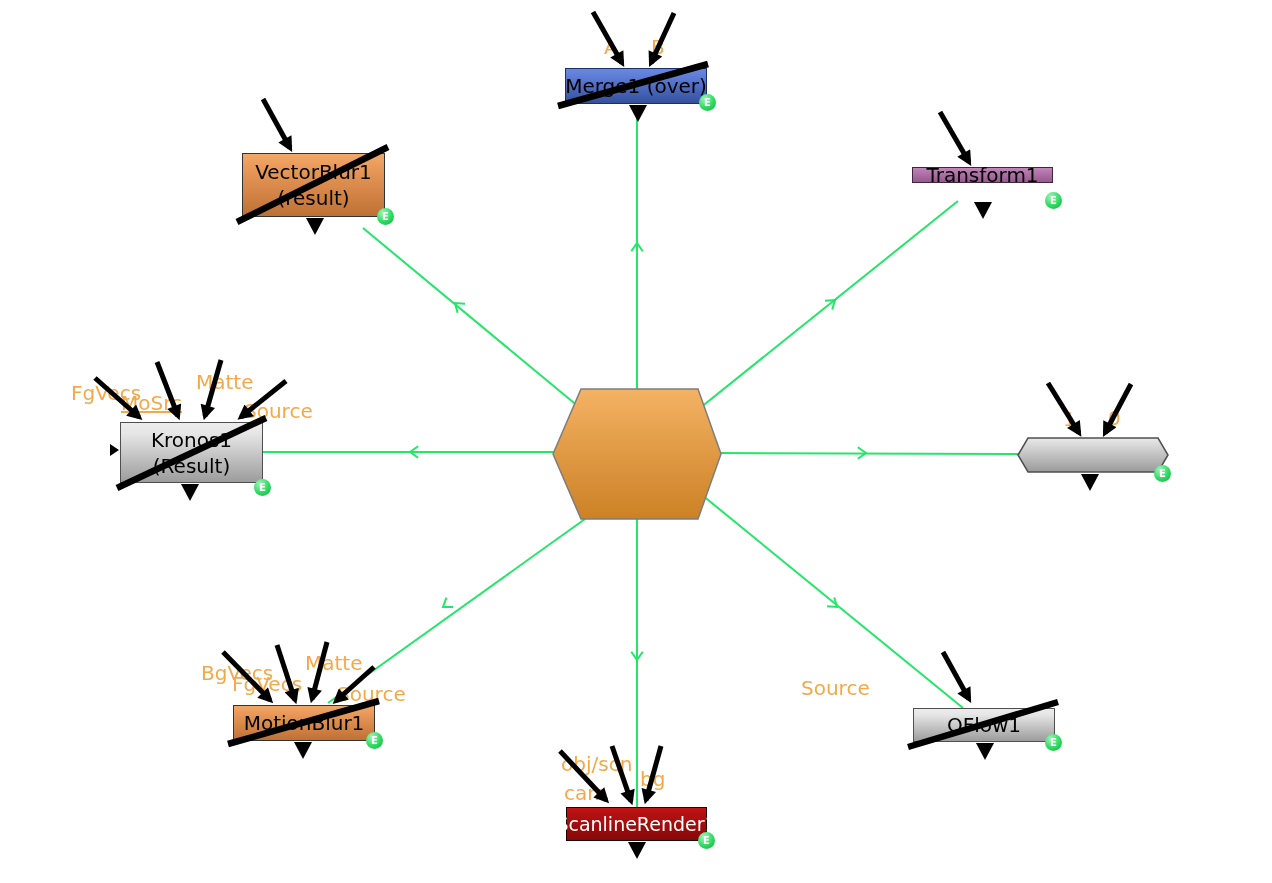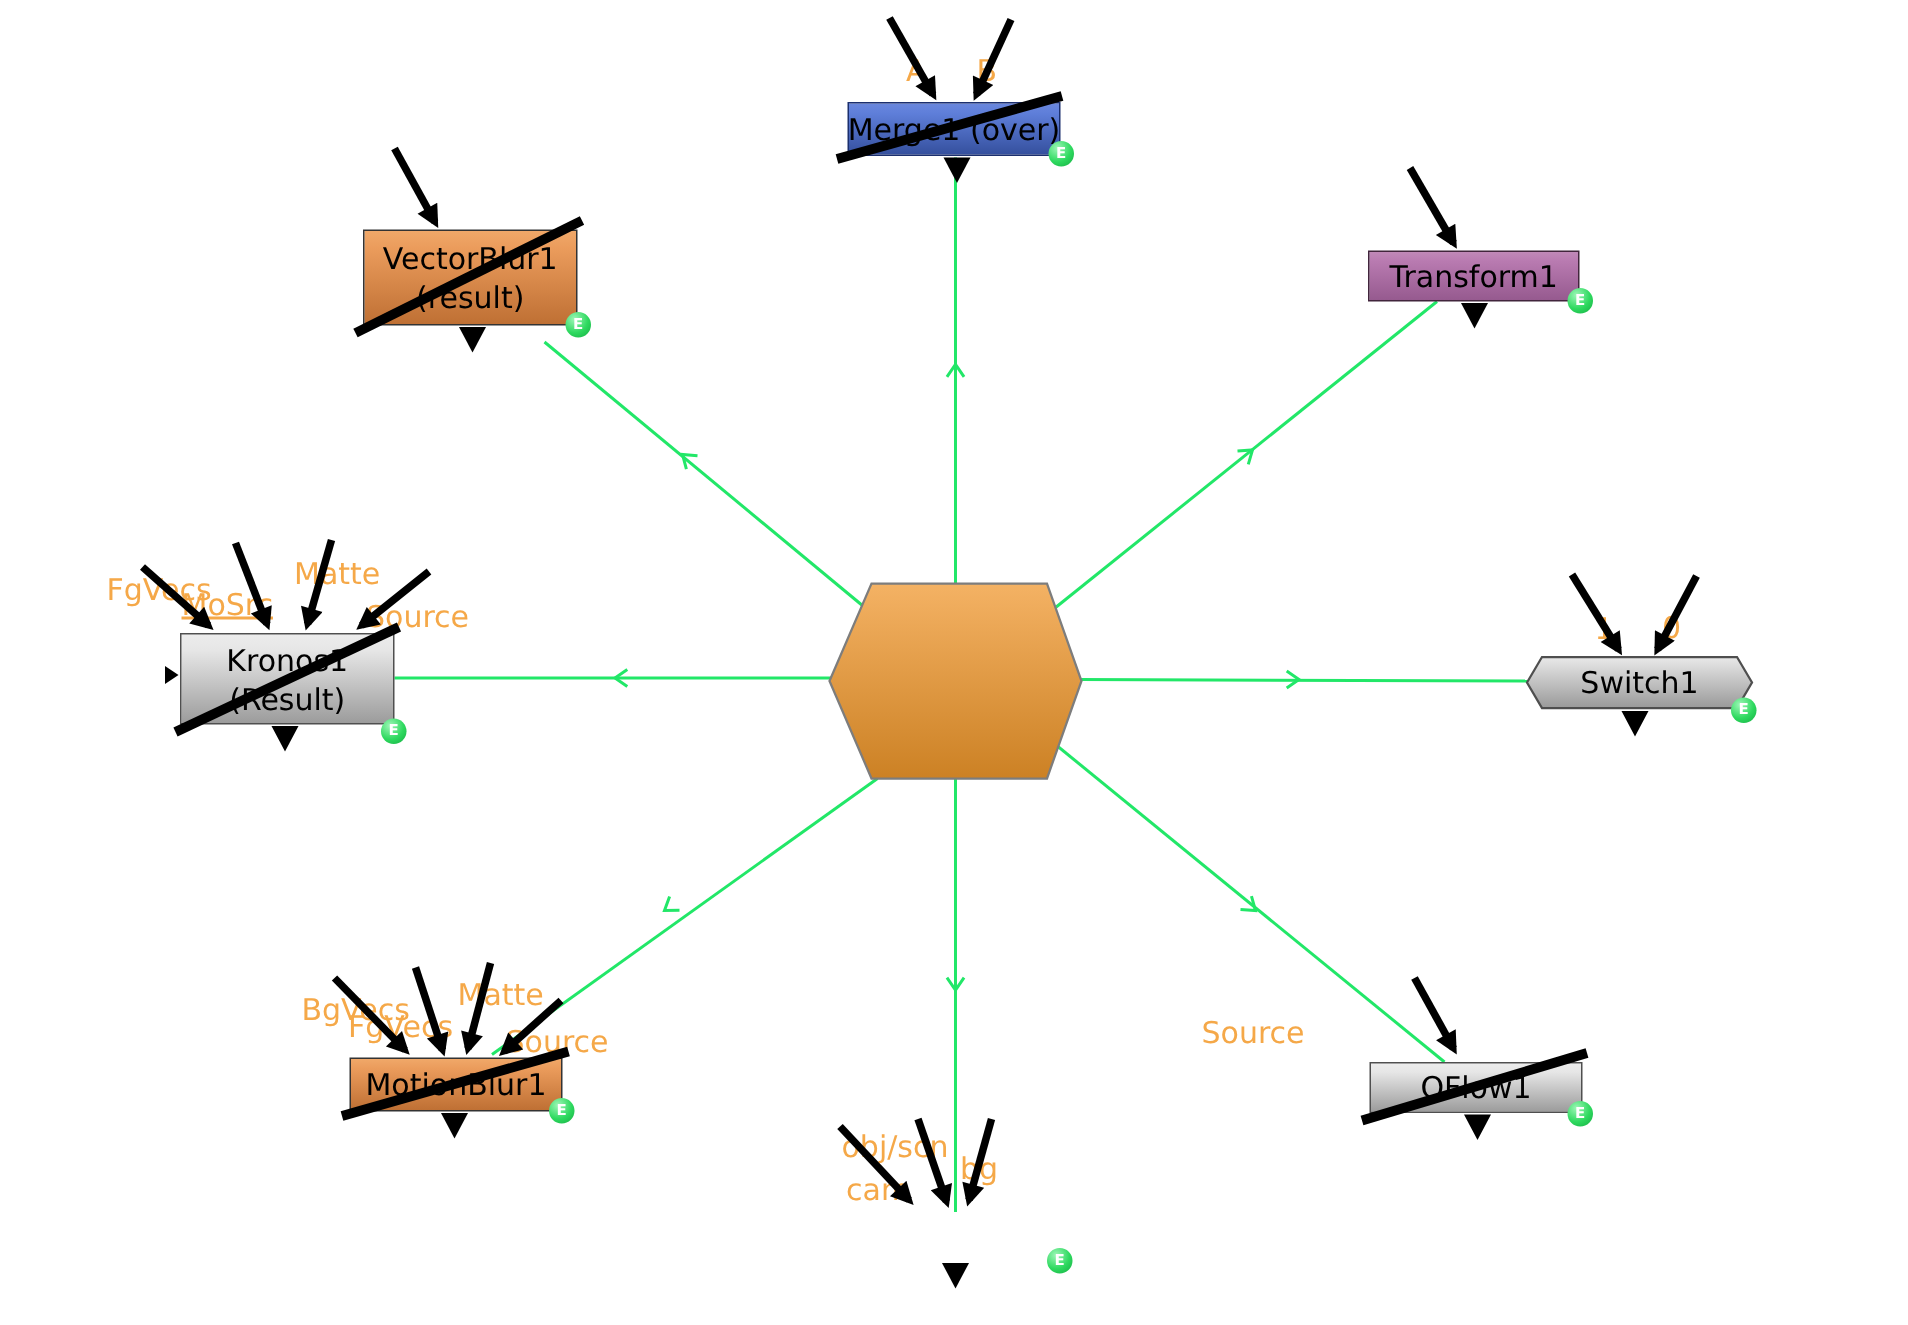--- a/index.html
+++ b/index.html
@@ -82,41 +82,41 @@
 
   <div class="node node-blue" style="left:565px;top:68px;width:142px;height:36px;">
     <div>Merge1 (over)</div>
   </div>
 
   <div class="node node-orange" style="left:242px;top:153px;width:143px;height:64px;">
     <div>VectorBlur1</div>
     <div>(result)</div>
   </div>
 
-  <div class="node node-mauve" style="left:912px;top:167px;width:141px;height:34px;">
+  <div class="node node-mauve" style="left:912px;top:167px;width:141px;height:16px;">
     <div>Transform1</div>
   </div>
 
   <div class="node node-gray" style="left:120px;top:422px;width:143px;height:61px;">
     <div>Kronos1</div>
     <div>(Result)</div>
   </div>
 
-  <div class="node node-plain" style="left:1018px;top:438px;width:150px;height:34px;">
-    <div>Switch1</div>
-  </div>
 
   <div class="node node-orange" style="left:233px;top:705px;width:142px;height:36px;">
     <div>MotionBlur1</div>
   </div>
 
   <div class="node node-gray" style="left:913px;top:708px;width:142px;height:34px;">
     <div>OFlow1</div>
   </div>
 
+  <div class="node node-red" style="left:566px;top:807px;width:141px;height:34px;font-size:19px;">
+    <div>ScanlineRender1</div>
+  </div>
 
   <div class="badge" style="left:699px;top:94px;">
       <span>E</span>
     </div>
   <div class="badge" style="left:377px;top:208px;">
       <span>E</span>
     </div>
   <div class="badge" style="left:1045px;top:192px;">
       <span>E</span>
     </div>

